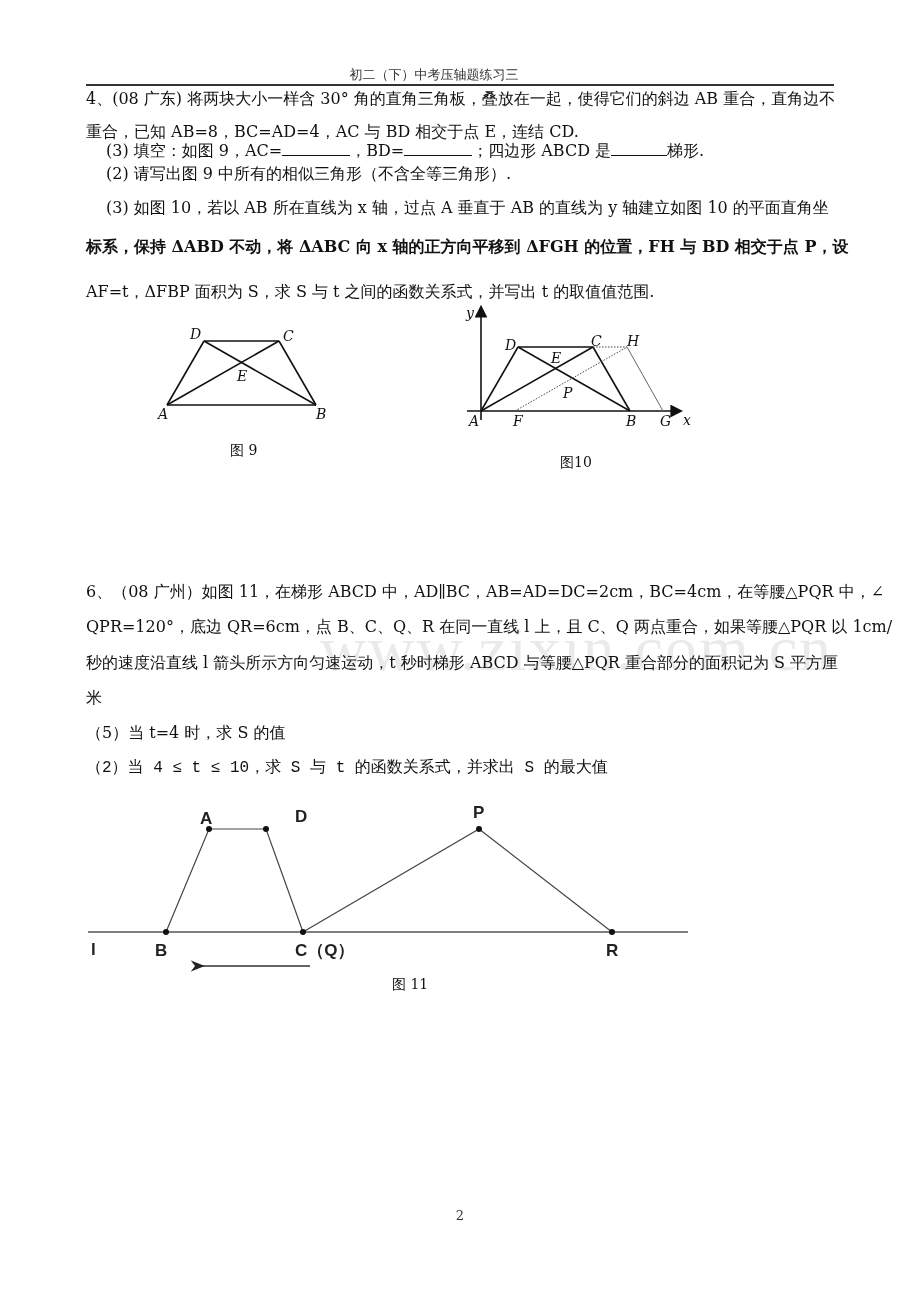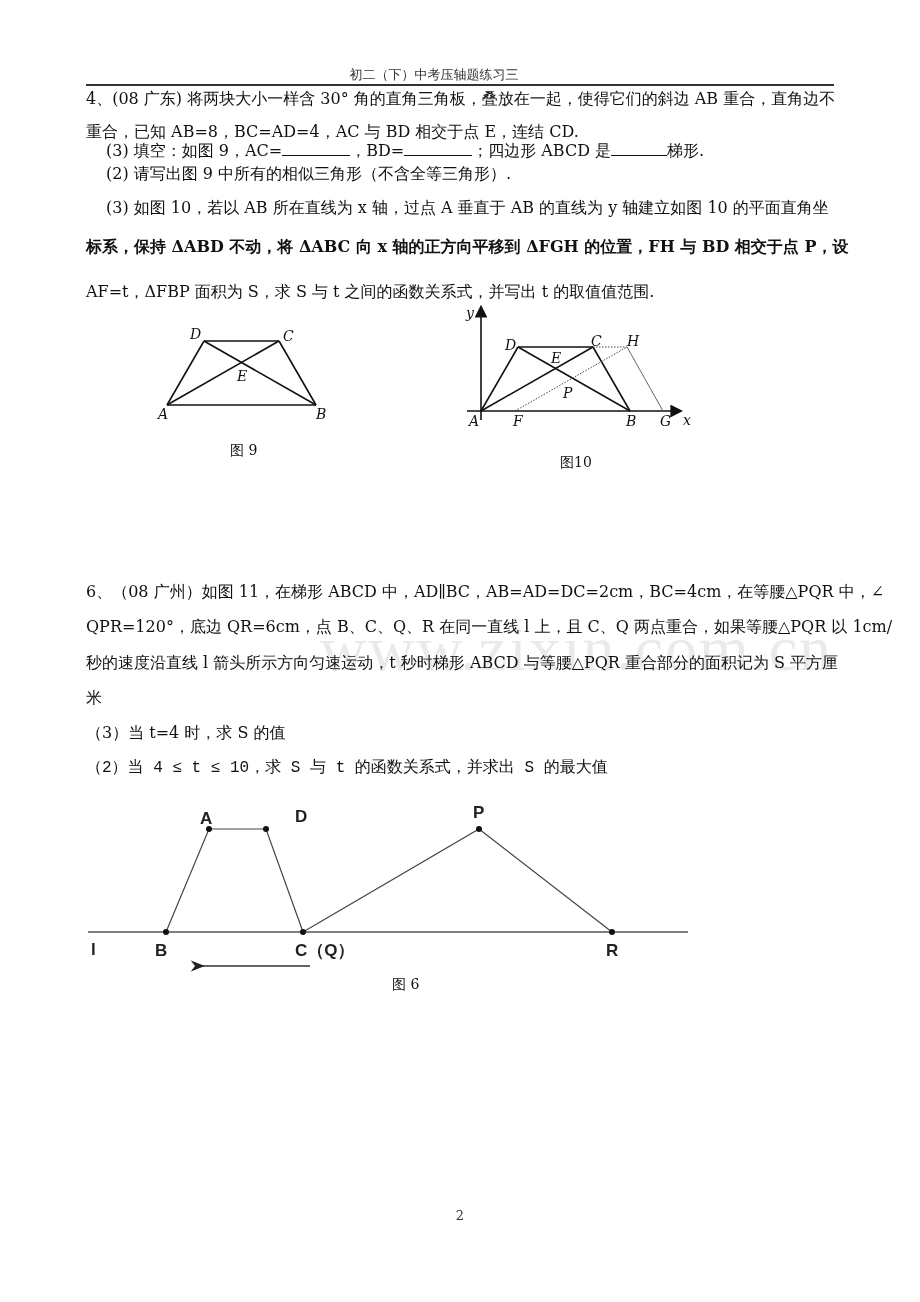--- a/index.html
+++ b/index.html
@@ -87,21 +87,21 @@
     <text x="205" y="126">G</text>
     <text x="228" y="125">x</text>
   </g>
 </svg>
 <div class="abs caption" style="left:560px; top:454px;">图10</div>
 
 <div class="abs line" style="left:86px; top:582px;">6、（08 广州）如图 11，在梯形 ABCD 中，AD∥BC，AB=AD=DC=2cm，BC=4cm，在等腰△PQR 中，∠</div>
 <div class="abs line" style="left:86px; top:617px;">QPR=120°，底边 QR=6cm，点 B、C、Q、R 在同一直线 l 上，且 C、Q 两点重合，如果等腰△PQR 以 1cm/</div>
 <div class="abs line" style="left:86px; top:653px;">秒的速度沿直线 l 箭头所示方向匀速运动，t 秒时梯形 ABCD 与等腰△PQR 重合部分的面积记为 S 平方厘</div>
 <div class="abs line" style="left:86px; top:688px;">米</div>
-<div class="abs line" style="left:86px; top:723px;">（3）当 t=4 时，求 S 的值</div>
+<div class="abs line" style="left:86px; top:723px;">（5）当 t=4 时，求 S 的值</div>
 <div class="abs line" style="left:86px; top:758px;font-family:Liberation Mono, monospace;">（2）当 4 ≤ t ≤ 10，求 S 与 t 的函数关系式，并求出 S 的最大值</div>
 
 <svg class="abs fig11" style="left:80px; top:800px;" width="620" height="175">
   <defs>
     <marker id="arr2" markerWidth="10" markerHeight="8" refX="2" refY="4" orient="auto">
       <path d="M10,0 L0,4 L10,8 L7,4 z" fill="#222"></path>
     </marker>
   </defs>
   <line x1="8" y1="132" x2="608" y2="132" stroke="#555" stroke-width="1.4"></line>
   <g stroke="#444" stroke-width="1.2" fill="none">
@@ -120,15 +120,15 @@
   <g font-size="17" font-weight="bold" fill="#222">
     <text x="120" y="24">A</text>
     <text x="215" y="22">D</text>
     <text x="393" y="18">P</text>
     <text x="11" y="155">l</text>
     <text x="75" y="156">B</text>
     <text x="215" y="156">C（Q）</text>
     <text x="526" y="156">R</text>
   </g>
 </svg>
-<div class="abs caption" style="left:392px; top:976px;">图 6</div>
+<div class="abs caption" style="left:392px; top:976px;">图 11</div>
 
 <div class="abs page-num">2</div>
 
 </body></html>

